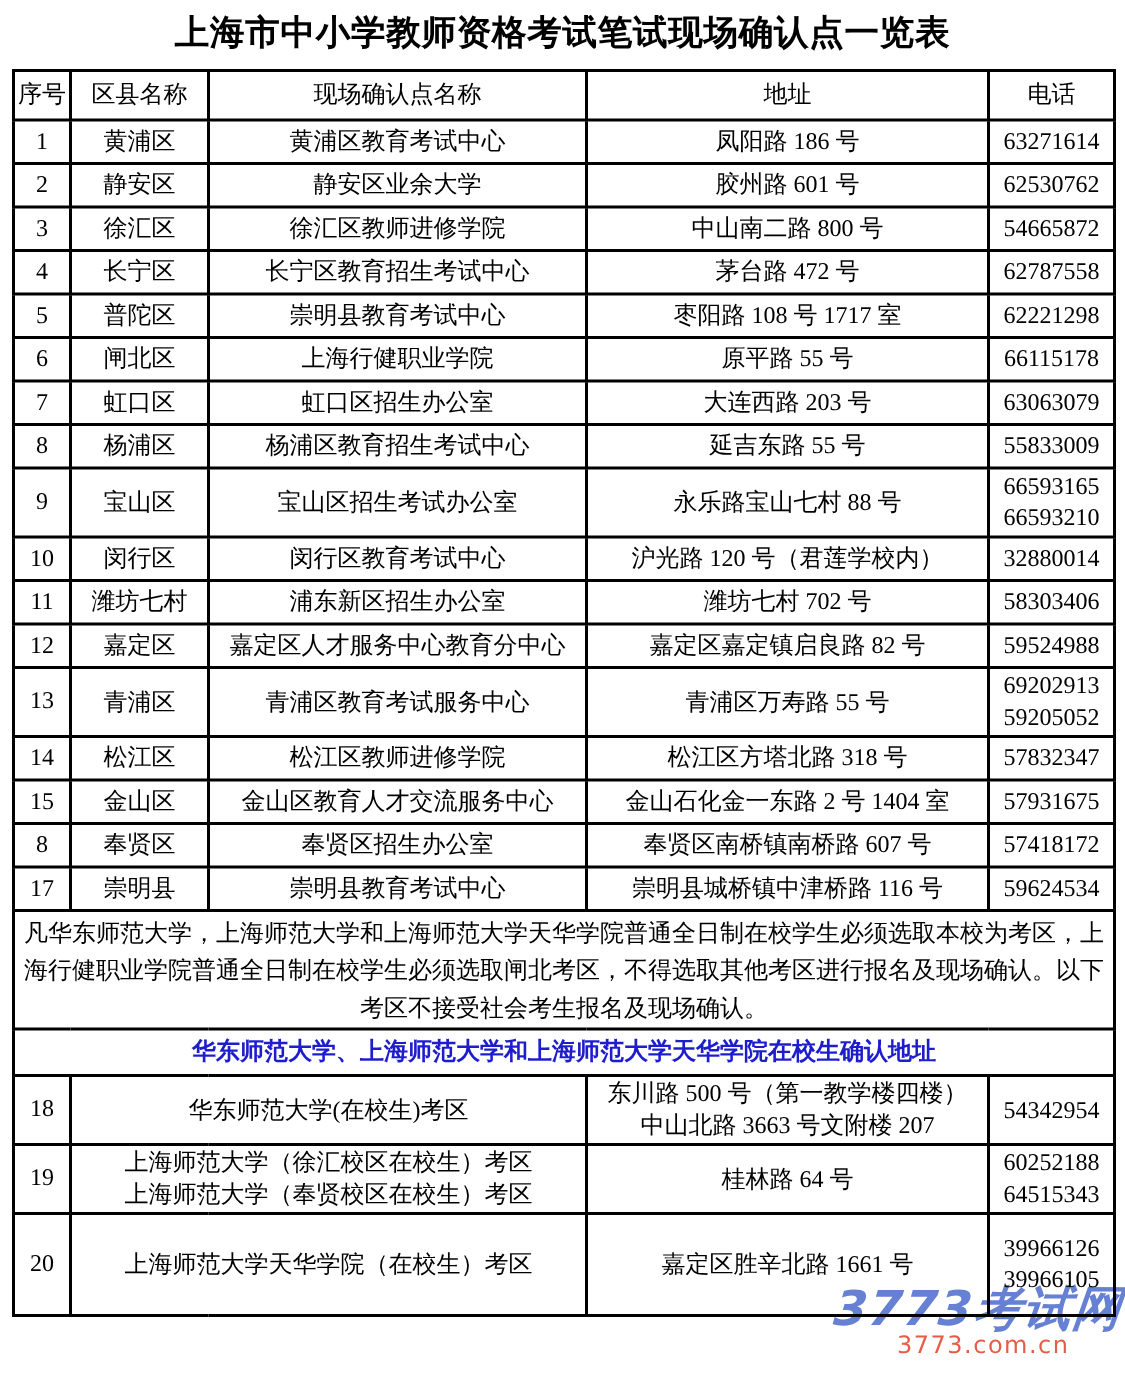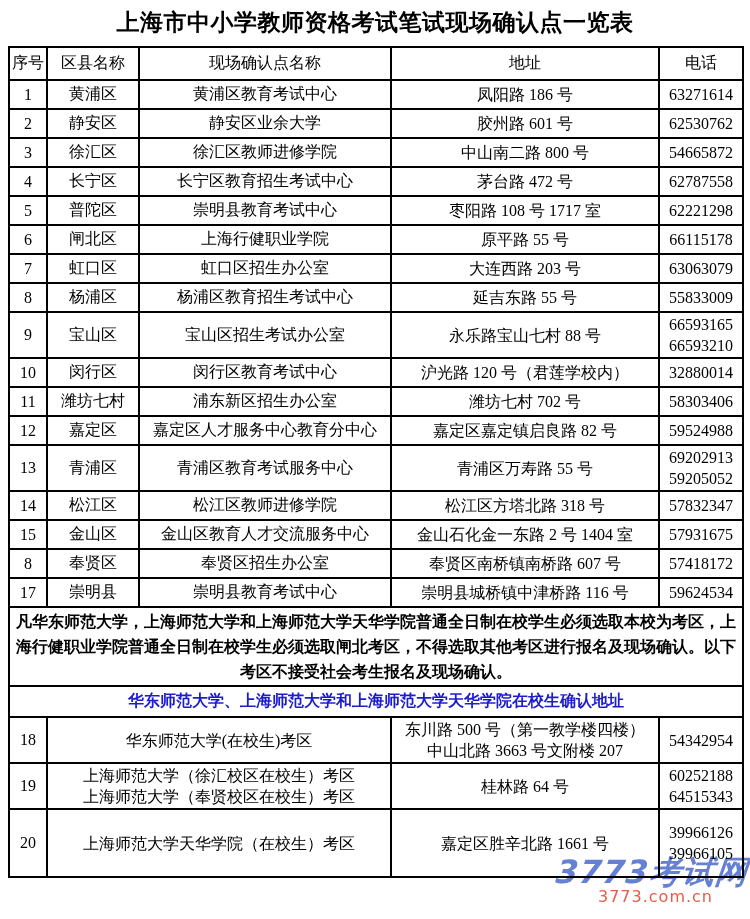--- a/index.html
+++ b/index.html
@@ -38,21 +38,21 @@
     font-weight:normal;
     height:29px;
   }
   tr.r{height:29px;}
   tr.tall{height:45px;}
   td.num{font-size:16px;}
   td.phone div, td.addr2 div, td.site2 div{line-height:21px;}
   td.note-cell{
     text-align:left;
     font-family:"DejaVu Sans","Liberation Sans",sans-serif;
-    font-weight:bold;
+    font-weight:normal;
     font-size:19px;
     line-height:25px;
     padding:3px 2px 5px 2px;
   }
   td.section-cell{
     font-family:"DejaVu Sans","Liberation Sans",sans-serif;
     font-weight:bold;
     font-size:18px;
     height:27px;
     padding:2px;

